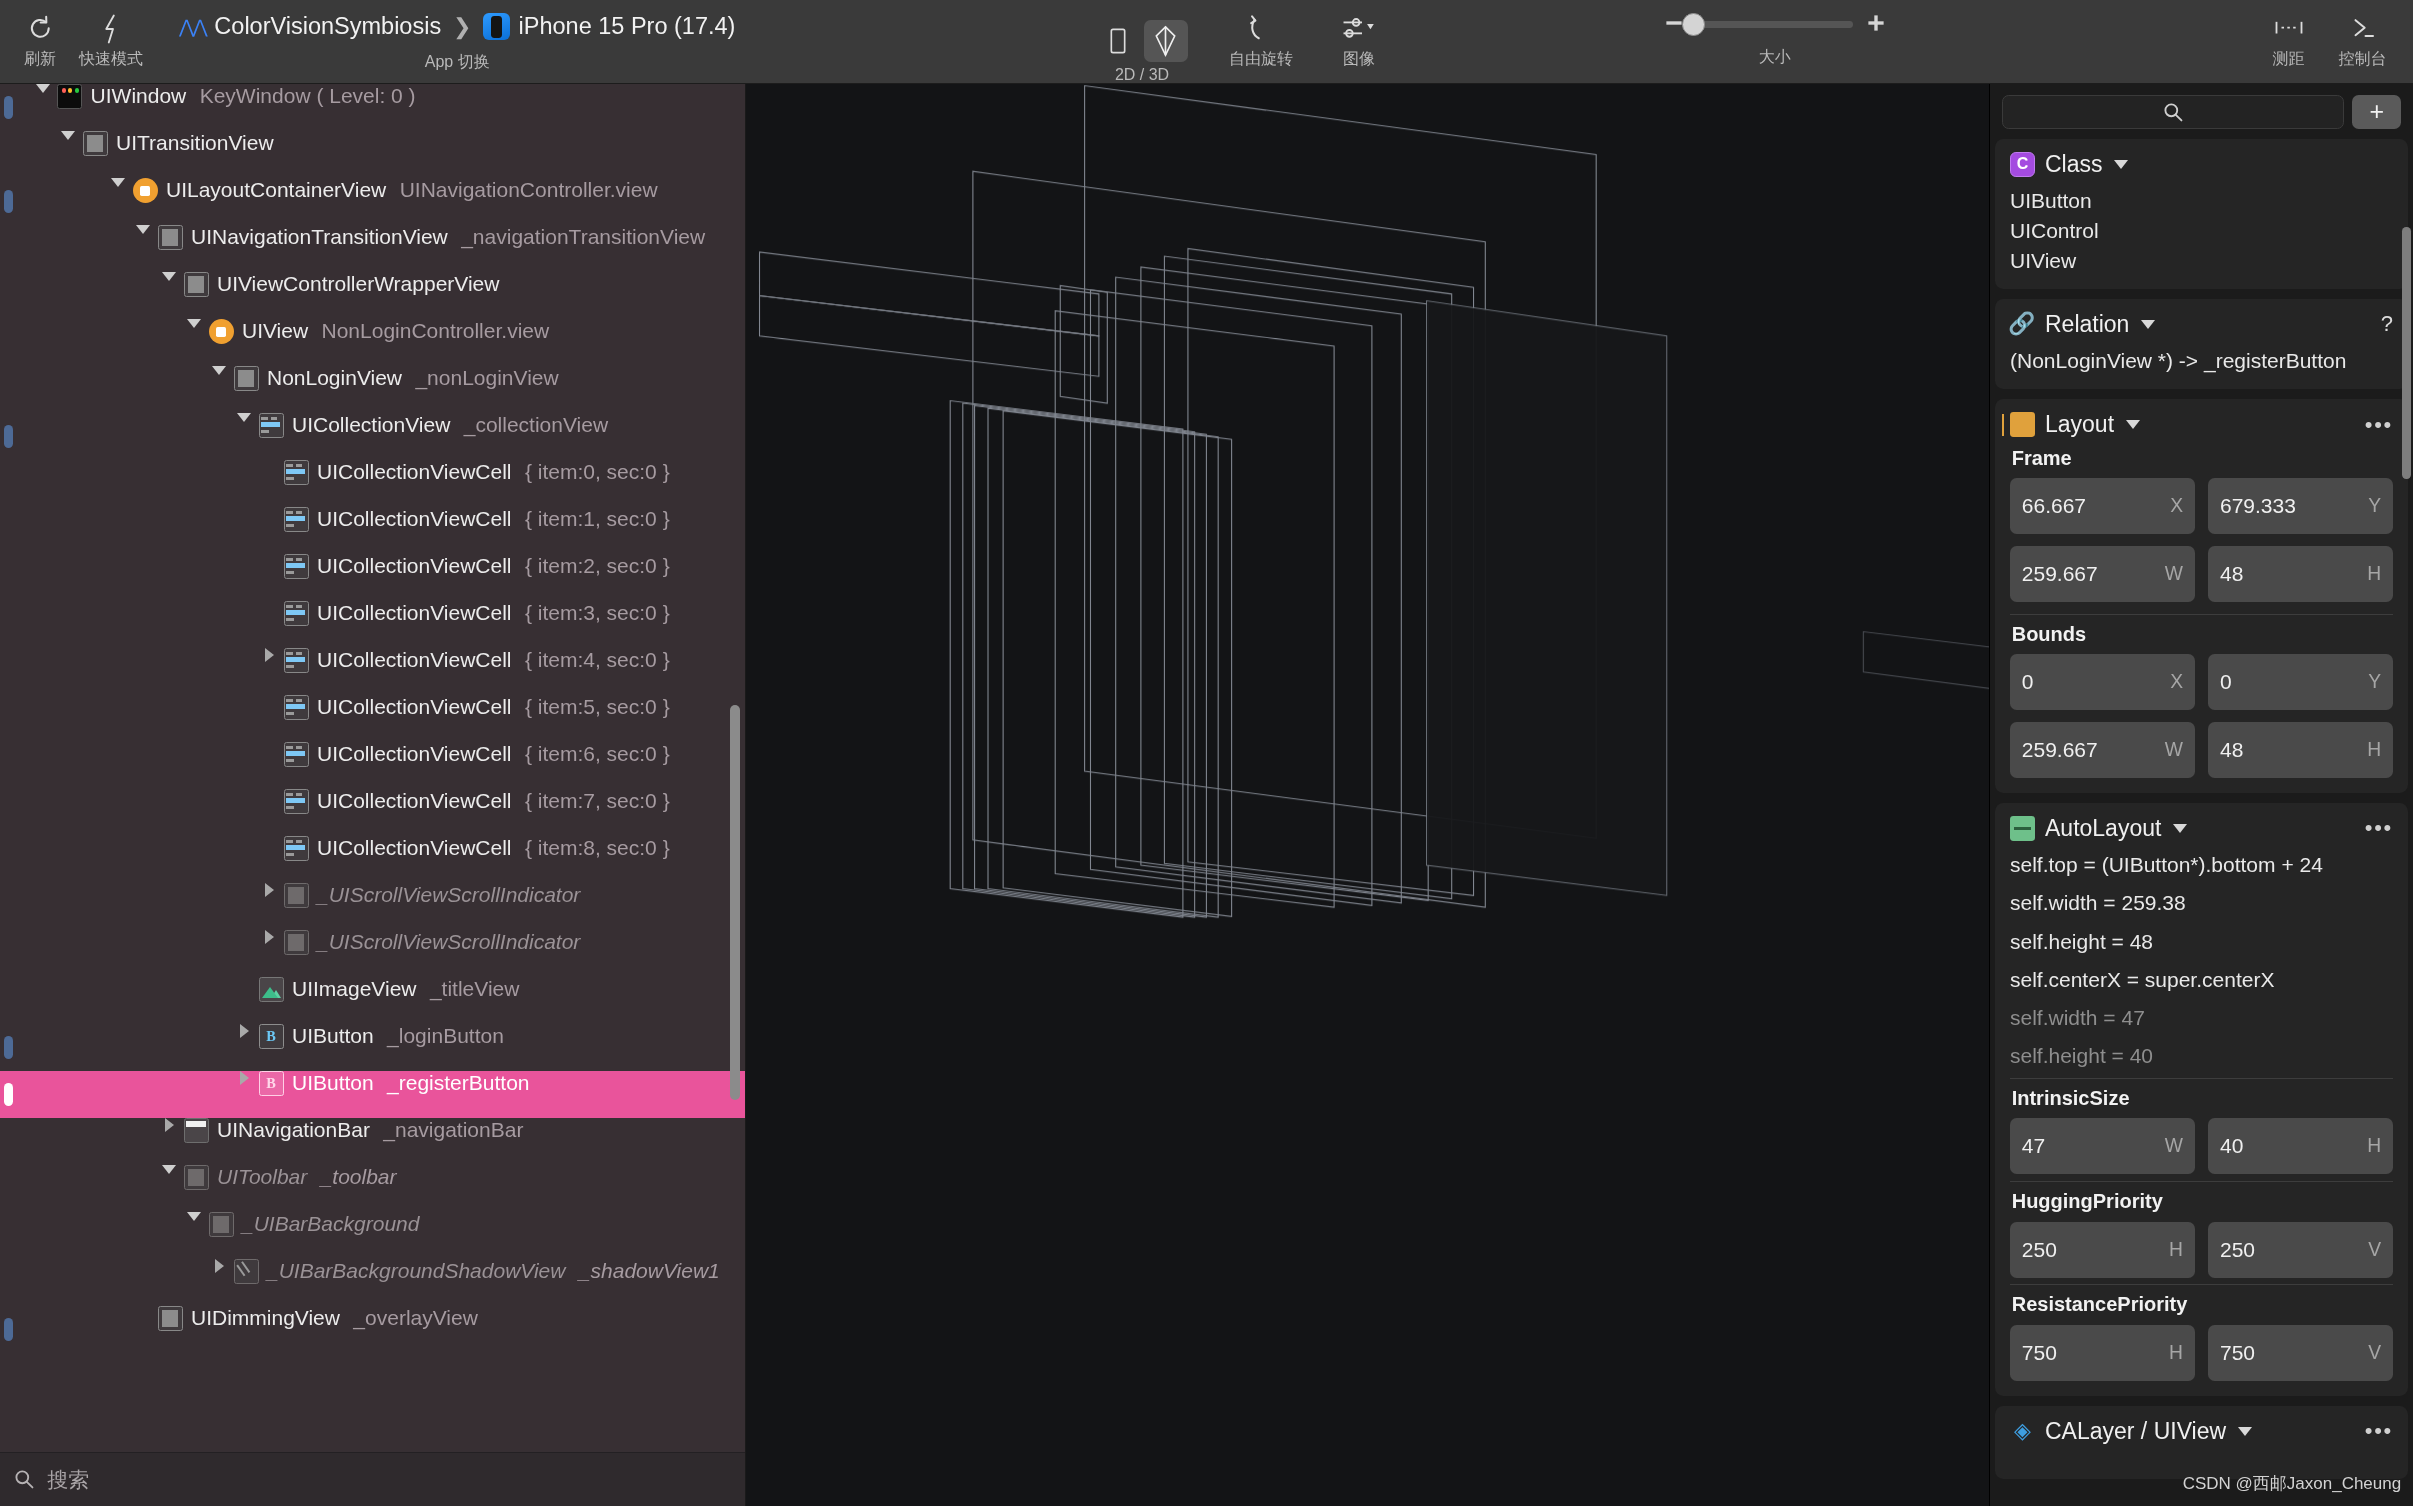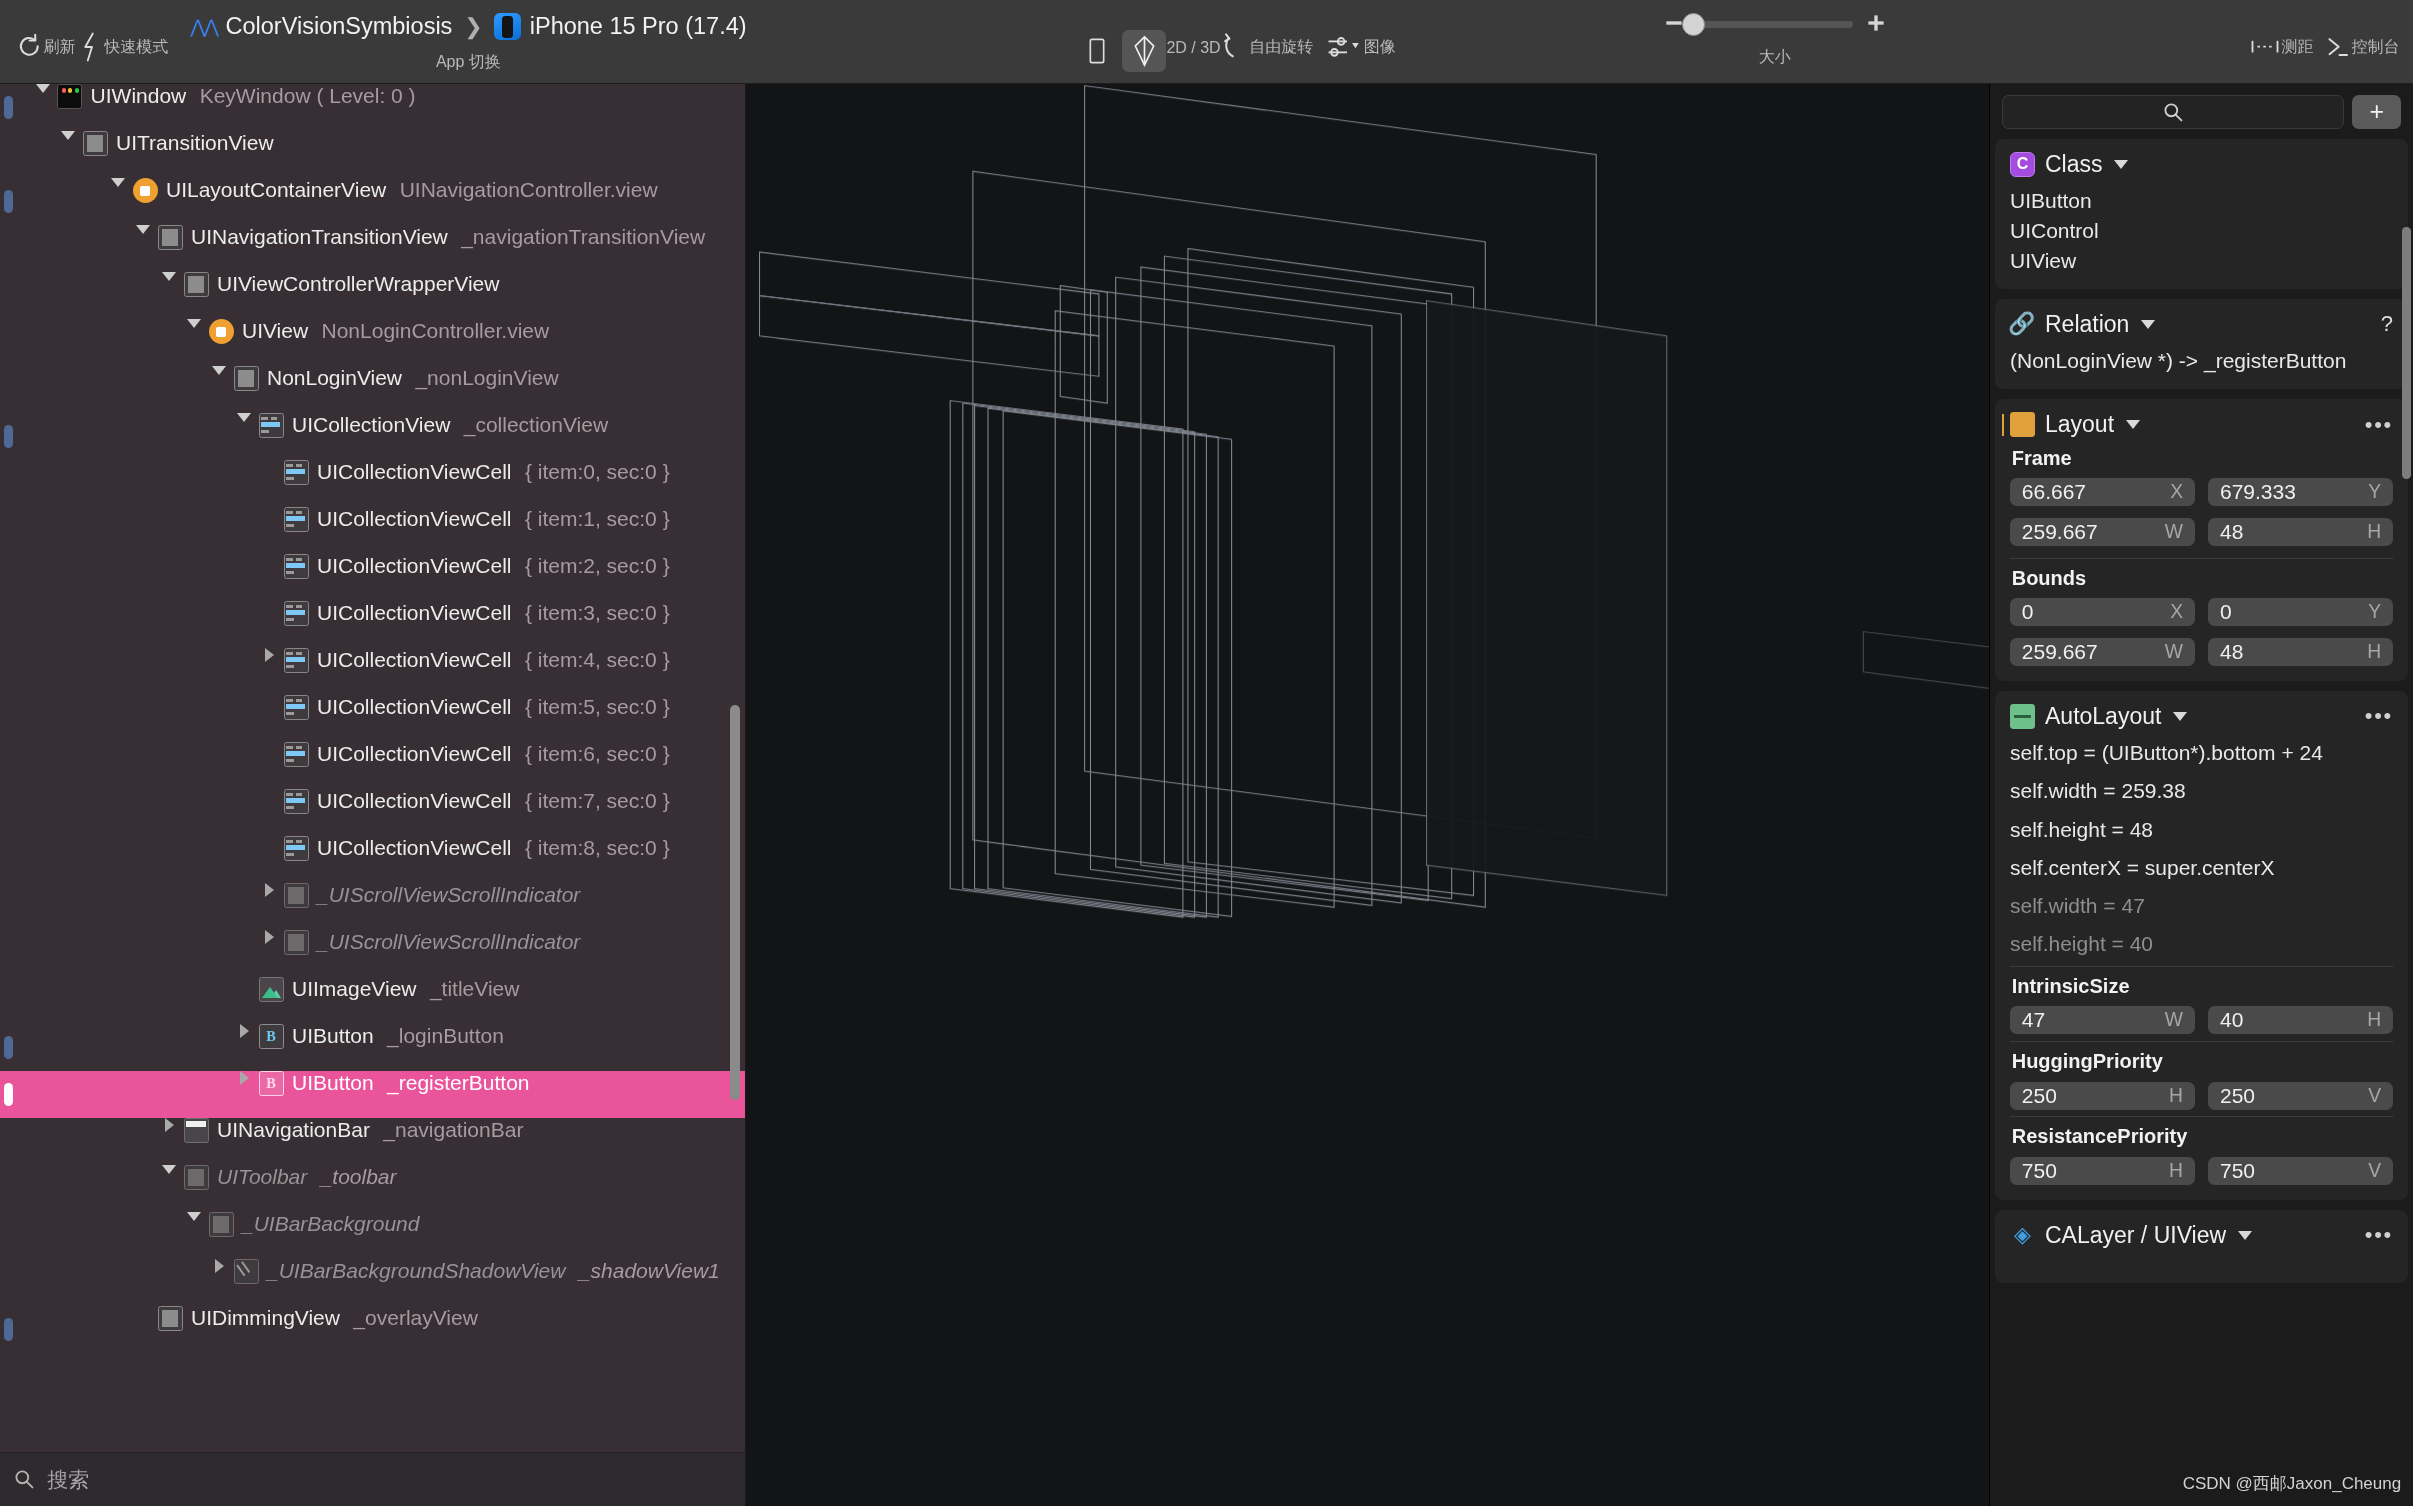--- a/index.html
+++ b/index.html
@@ -20,21 +20,21 @@
 
   
   .toolbar {
     position: relative;
     height: 84px; flex: 0 0 84px;
     background: #3a3a3a;
     border-bottom: 0.8px solid #1c1c1c;
     display: flex; align-items: stretch;
   }
   .tb-item {
-    display: flex; 
+    display: flex; flex-direction: column;
     align-items: center; justify-content: flex-start;
     padding-top: 10px;
     min-width: 50px;
   }
   .tb-icon { height: 37px; display: flex; align-items: center; justify-content: center; }
   .tb-label {
     font-size: 16px; color: #b9b9b9; margin-top: 1.7px;
     white-space: nowrap;
   }
   .tb-title {
@@ -266,21 +266,21 @@
   }
   .badge-autolayout::after{
     content:"";width:17px;height:2.5px;background:#2b5f3d;box-shadow:0 0 0 0 #2b5f3d;
   }
   .badge-calayer { background:transparent; color:#3e9ee0; font-size:22px; display:flex;align-items:center;justify-content:center;}
   .row-text { font-size: 21px; color:#e9e9e9; line-height: 1.42; }
   .row-text.dim { color:#8e8e8e; }
   .sec-label { font-size: 20px; color:#f2f2f2; font-weight:bold; margin: 8.4px 0 8.4px 1.7px;}
   .fields { display:flex; gap: 13.4px; margin-bottom: 11.8px; }
   .field {
-    flex:1 1 0; height: 28px; border-radius: 6.7px; background:#4a4a4a;
+    flex:1 1 0; height: 56px; border-radius: 6.7px; background:#4a4a4a;
     display:flex; align-items:center; padding: 0 11.8px;
   }
   .field .val { font-size: 21px; color:#f0f0f0; }
   .field .unit { margin-left:auto; font-size: 19.3px; color:#a6a6a6; }
   .divider { height:0.8px; background:#3d3d3d; margin: 5px 0 3.4px 0; }
   .insp-vscroll {
     position:absolute; right: 2.5px; top: 143px; width: 8.4px; height: 252px;
     border-radius:4.2px; background:#7d7d7d;
   }
   .watermark {

